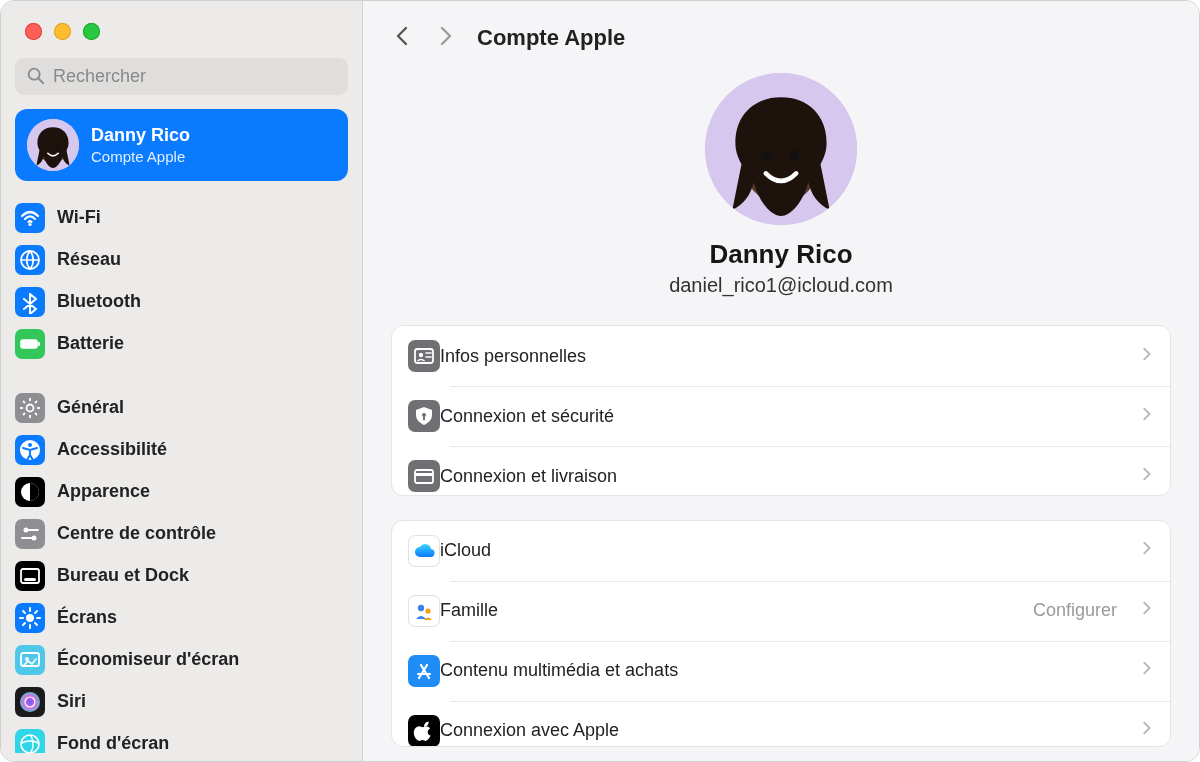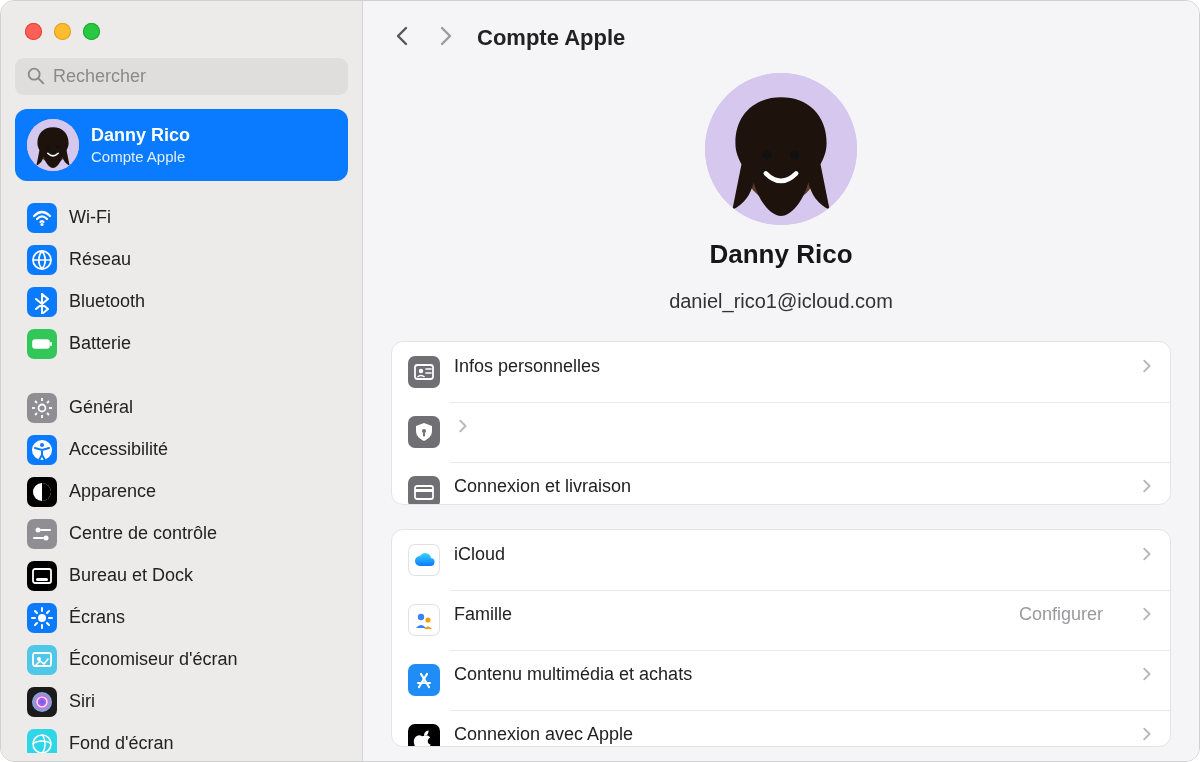--- a/index.html
+++ b/index.html
@@ -71,21 +71,21 @@
   }
   .profile-card .avatar {
     width: 52px; height: 52px; border-radius: 50%;
     background: #d8c8f0;
     flex-shrink: 0;
     overflow: hidden;
   }
   .profile-card .name { font-weight: 600; font-size: 18px; }
   .profile-card .sub { font-size: 15px; color: #e2efff; margin-top: 2px; }
 
-  .nav-group { padding: 4px 20px; }
+  .nav-group { padding: 4px 8px; font-weight: bold; }
   .nav-group + .nav-group { margin-top: 14px; }
   .nav-item {
     display: flex;
     align-items: center;
     gap: 12px;
     padding: 6px 6px;
     border-radius: 8px;
     font-size: 18px;
     color: #222;
     cursor: default;
@@ -126,32 +126,33 @@
     align-items: center;
     padding: 8px 0 18px 0;
   }
   .hero .big-avatar {
     width: 152px; height: 152px; border-radius: 50%;
     background: #d6c7ee;
     overflow: hidden;
     margin-bottom: 14px;
   }
   .hero .display-name { font-size: 26px; font-weight: 700; color: #161616; }
-  .hero .email { font-size: 20px; color: #323232; margin-top: 20px; }
+  .hero .email { font-size: 20px; color: #323232; margin-top: 4px; }
 
   .panel {
     margin: 10px 28px 14px 28px;
     background: #fff;
     border: 1px solid #e4e4e6;
     border-radius: 12px;
     overflow: hidden;
   }
   .row {
     display: flex;
-    gap: 14px;
+    align-items: center;
+    gap: 0;
     padding: 14px 16px;
     font-size: 18px;
     color: #222;
     position: relative;
   }
   .row + .row::before {
     content: "";
     position: absolute;
     left: 58px; right: 0; top: 0;
     height: 1px;
@@ -492,20 +493,21 @@
           <span class="chev"><svg width="16" height="20" viewBox="0 0 18 20">
               <use href="#ic-chevron-right-sm"></use>
             </svg></span>
         </div>
         <div class="row">
           <span class="row-icon" style="background: rgb(111, 111, 116);">
             <svg width="24" height="24" viewBox="0 0 24 24">
               <use href="#ic-shield"></use>
             </svg>
           </span>
+          <span class="row-label">Connexion et sécurité</span>
           <span class="chev"><svg width="16" height="20" viewBox="0 0 18 20">
               <use href="#ic-chevron-right-sm"></use>
             </svg></span>
         </div>
         <div class="row">
           <span class="row-icon" style="background: rgb(111, 111, 116);">
             <svg width="24" height="24" viewBox="0 0 24 24">
               <use href="#ic-card"></use>
             </svg>
           </span>

